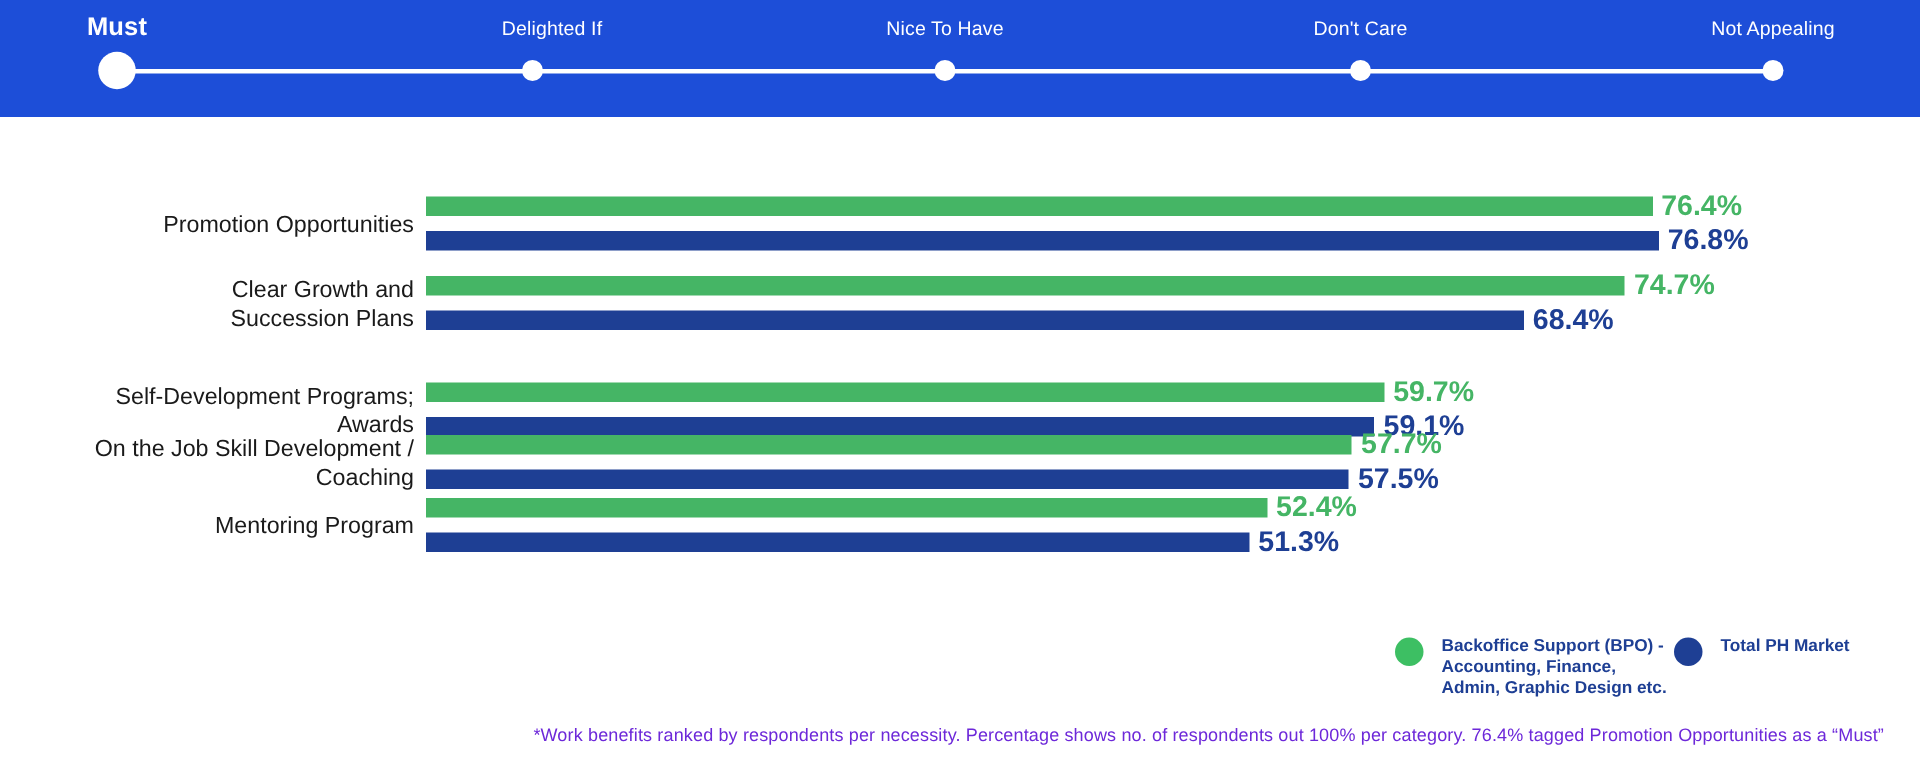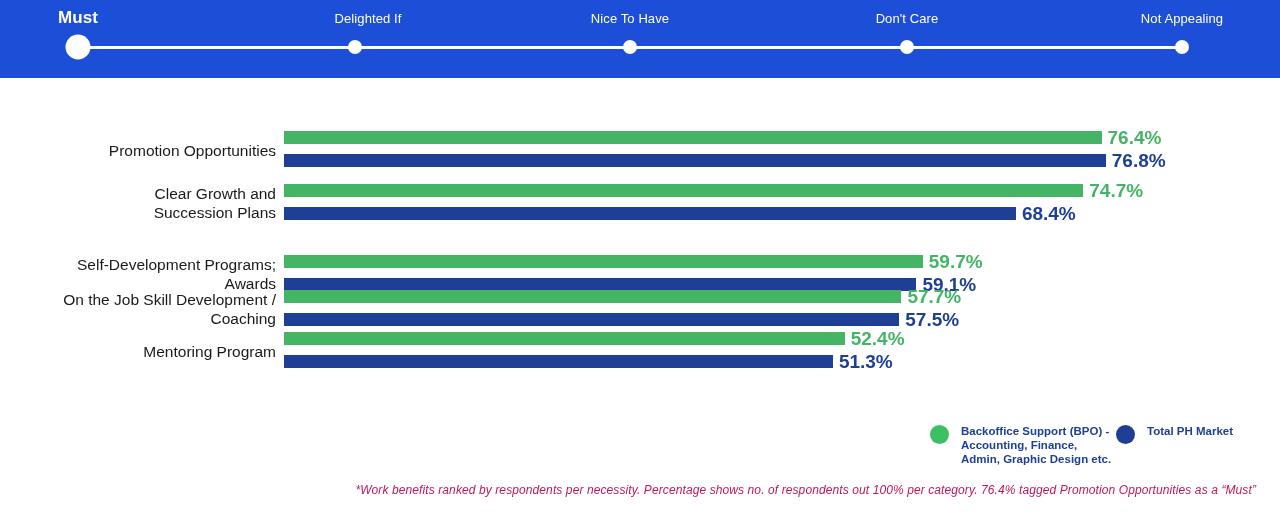--- a/index.html
+++ b/index.html
@@ -150,22 +150,21 @@
   }
 
   
   #footnote {
     position: absolute;
     left: 0;
     top: 483px;
     width: 1256px;
     text-align: right;
     font-size: 12px;
-    font-style: italic;
-    color: #be185d;
+    color: #6d28d9;
     letter-spacing: .1px;
   }
 </style>
 </head>
 <body>
 
 <div id="header-band">
   <div class="scale-labels">
       <div class="scale-label first" style="left: 78px;">Must</div>
       <div class="scale-label" style="left: 355px; padding-left: 26px;">Delighted If</div>

